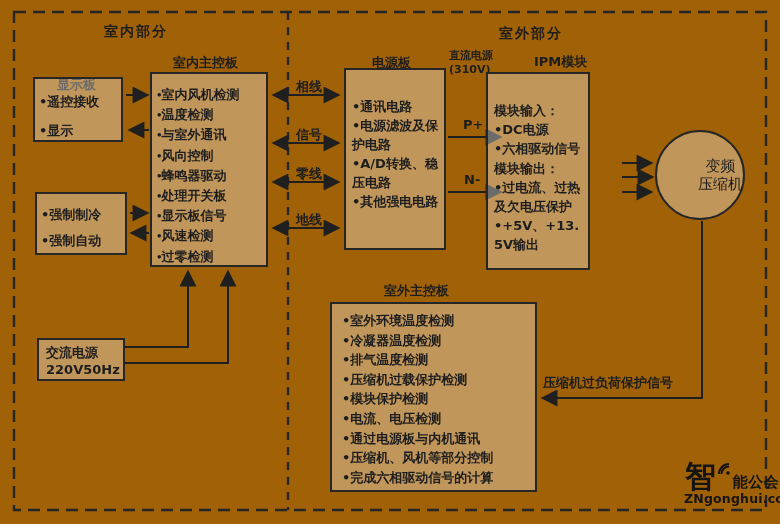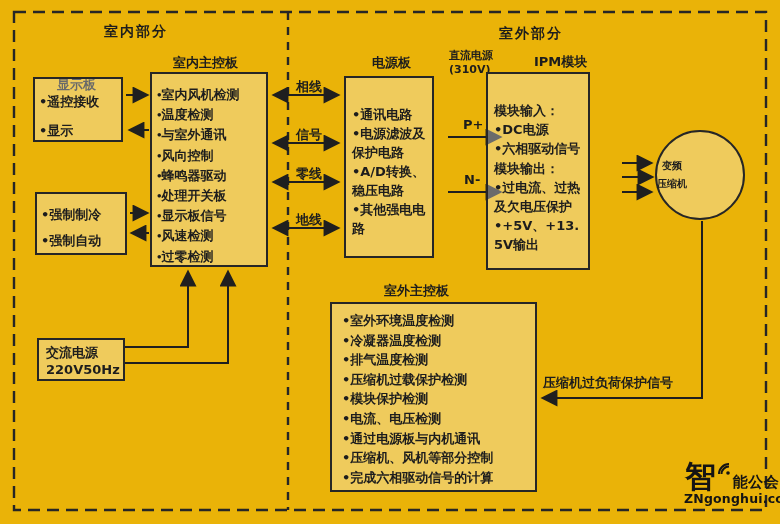--- a/index.html
+++ b/index.html
@@ -1,50 +1,50 @@
 <!DOCTYPE html>
 <html><head>
 <meta charset="utf-8">
 <style>
   html,body { margin:0; padding:0; background:#e9e8e6; }
   .canvas {
     position:relative; width:780px; height:524px; overflow:hidden;
-    background:#eab308;
+    background:#a16207;
     font-family:"DejaVu Sans","Liberation Sans",sans-serif;
     color:#1d1d1d;
   }
   svg.wires { position:absolute; left:0; top:0; pointer-events:none; }
   .lbl { position:absolute; font-weight:bold; font-size:13px; white-space:nowrap; }
   .sec { font-size:14px; letter-spacing:2px; }
   .box { position:absolute; border:2px solid #262626; box-sizing:border-box; background:rgba(250,250,248,0.35); }
   .li { font-weight:bold; font-size:13px; }
   .display-box  { left:33px;  top:77px;  width:90px;  height:65px; }
   .display-box .items { padding:8px 0 0 4px; }
   .display-box .li { line-height:29px; white-space:nowrap; }
   .main-box     { left:150px; top:72px;  width:118px; height:195px; }
   .main-box .items { padding:11px 0 0 5px; }
   .main-box .li { line-height:20.2px; white-space:nowrap;font-family:Liberation Serif, serif; }
   .forced-box   { left:35px;  top:192px; width:92px;  height:63px; }
   .forced-box .items { padding:8px 4px 0 4px; }
   .forced-box .li { line-height:26px; white-space:nowrap; }
   .ac-box       { left:37px;  top:338px; width:88px;  height:43px; }
   .ac-box .t { padding:4px 0 0 7px; font-weight:bold; font-size:13px; line-height:17px; }
-  .power-box    { left:344px; top:76px;  width:90px; height:182px; }
+  .power-box    { left:344px; top:68px;  width:102px; height:182px; }
   .power-box .items { padding:27px 2px 0 6px; }
   .power-box .li { line-height:19px; word-break:break-all; }
   .ipm-box      { left:486px; top:72px;  width:104px; height:198px; }
   .ipm-box .items { padding:27px 2px 0 6px; }
   .ipm-box .li { line-height:19.2px; word-break:break-all; }
   .outdoor-box  { left:330px; top:302px; width:207px; height:190px; }
   .outdoor-box .items { padding:7px 0 0 10px; }
   .outdoor-box .li { line-height:19.6px; white-space:nowrap; }
   .compressor {
     left:655px; top:130px; width:90px; height:90px; border-radius:50%;
-    display:flex; align-items:center; justify-content:flex-start; text-align:center;
-    font-weight:bold; font-size:10px; line-height:18px;
+    display:flex; align-items:center; justify-content:flex-end; text-align:center;
+    font-weight:normal; font-size:15px; line-height:18px;
   }
   .dc-lbl { line-height:14px; font-size:11px; }
   .logo { position:absolute; left:684px; top:461px; width:96px; text-align:center; color:#141414; }
   .logo-row { display:flex; align-items:flex-end; justify-content:center; gap:1px; }
   .logo-zhi { font-size:31px; font-weight:900; line-height:30px; }
   .logo-neng { font-size:15px; font-weight:900; letter-spacing:0.5px; line-height:17px; }
   .logo-domain { font-size:12.5px; font-weight:bold; letter-spacing:0.2px; margin-top:0px; }
   .wifi { margin-bottom:16px; }
 </style>
 </head>

